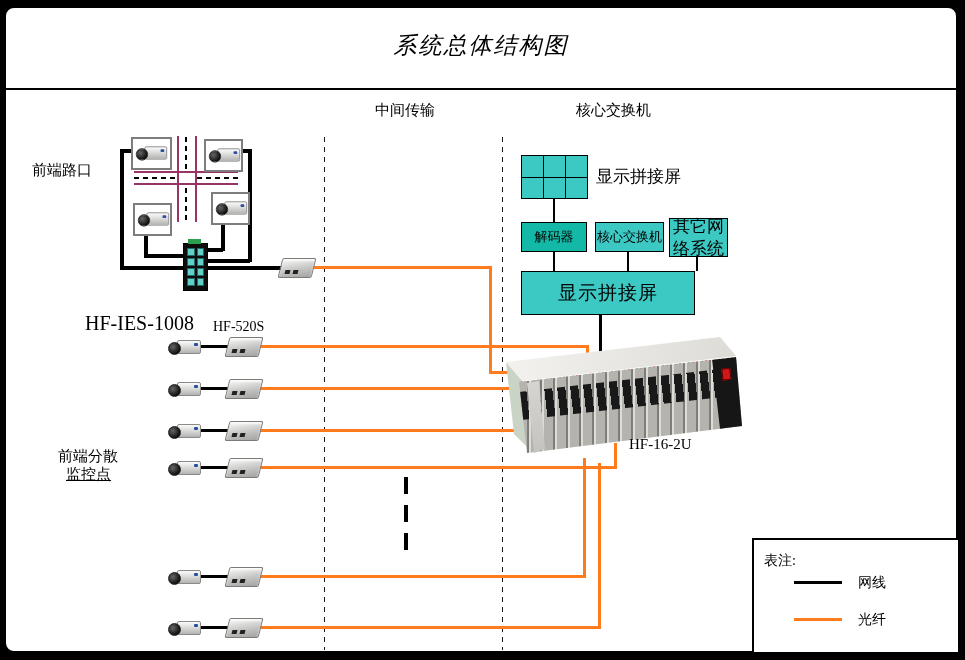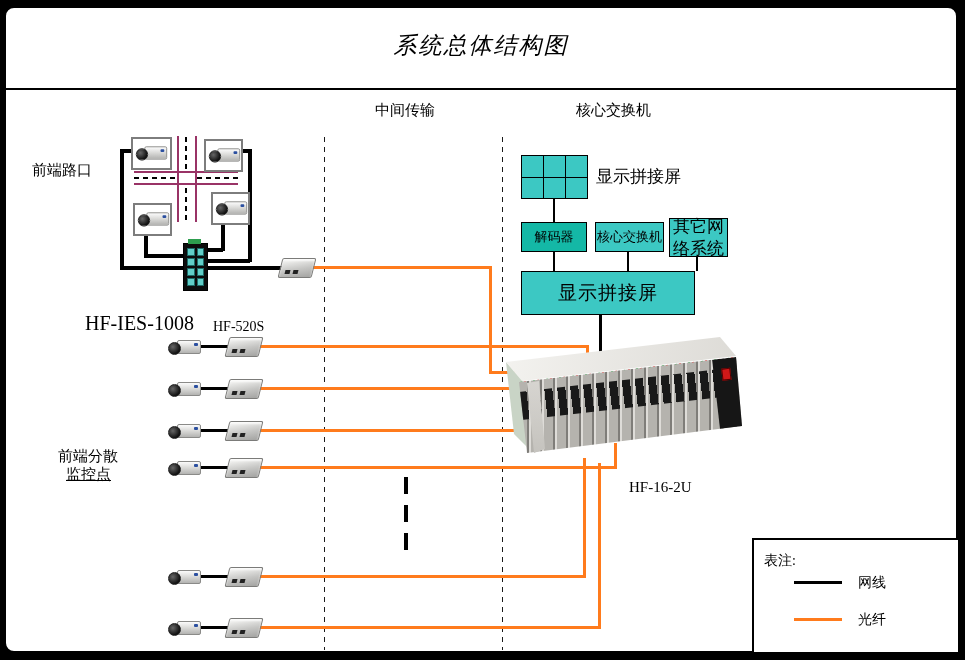--- a/index.html
+++ b/index.html
@@ -275,21 +275,21 @@
   <div class="side"></div>
   <div class="top"></div>
   <div class="frontwrap">
     <div class="cards"></div>
     <div class="leds"></div>
     <div class="connectors"></div>
     <div class="power"></div>
   </div>
   <div class="ear"></div>
 </div>
-<div class="txt" style="left:629px;top:436px;font-size:15px;z-index:6;margin-top:43px;">HF-16-2U</div>
+<div class="txt" style="left:629px;top:436px;font-size:15px;z-index:6;">HF-16-2U</div>
 
 <div class="legend">
   <div class="txt" style="left:10px;top:12px;font-size:14px;">表注:</div>
   <div class="swatch sw-net"></div>
   <div class="txt" style="left:104px;top:34px;font-size:14px;">网线</div>
   <div class="swatch sw-fiber"></div>
   <div class="txt" style="left:104px;top:71px;font-size:14px;">光纤</div>
 </div>
 
 </body></html>

